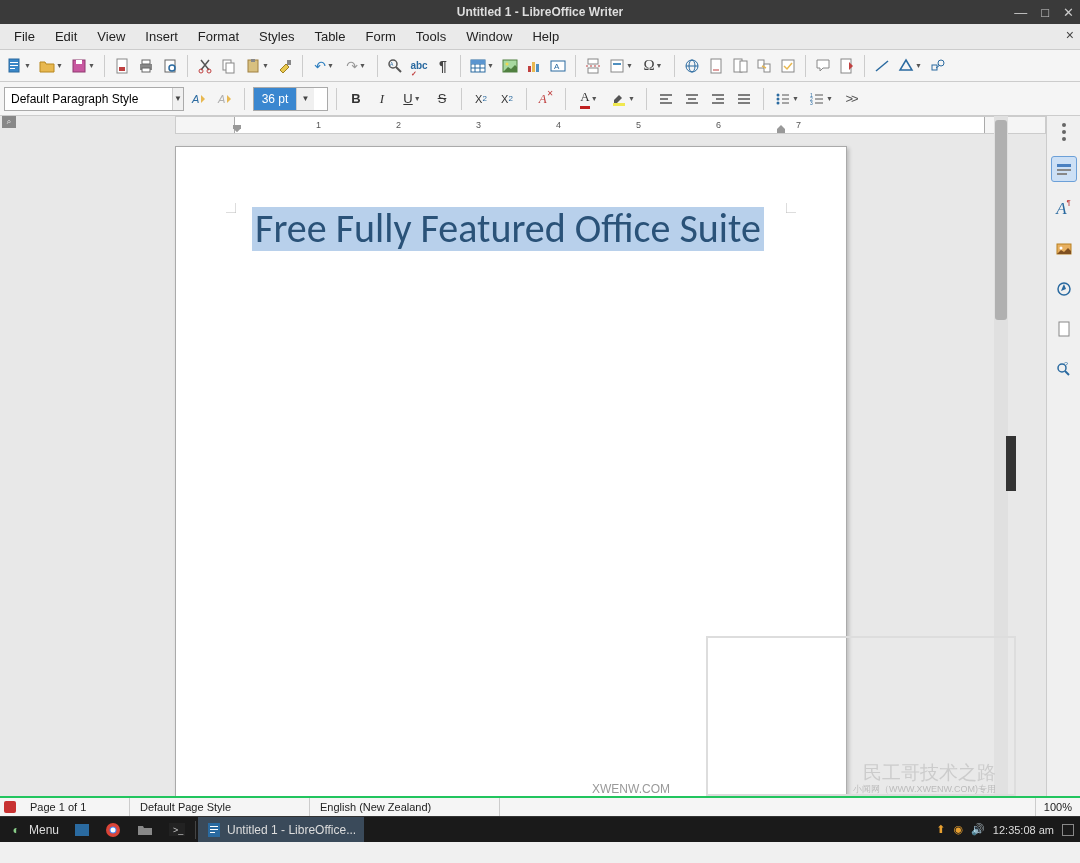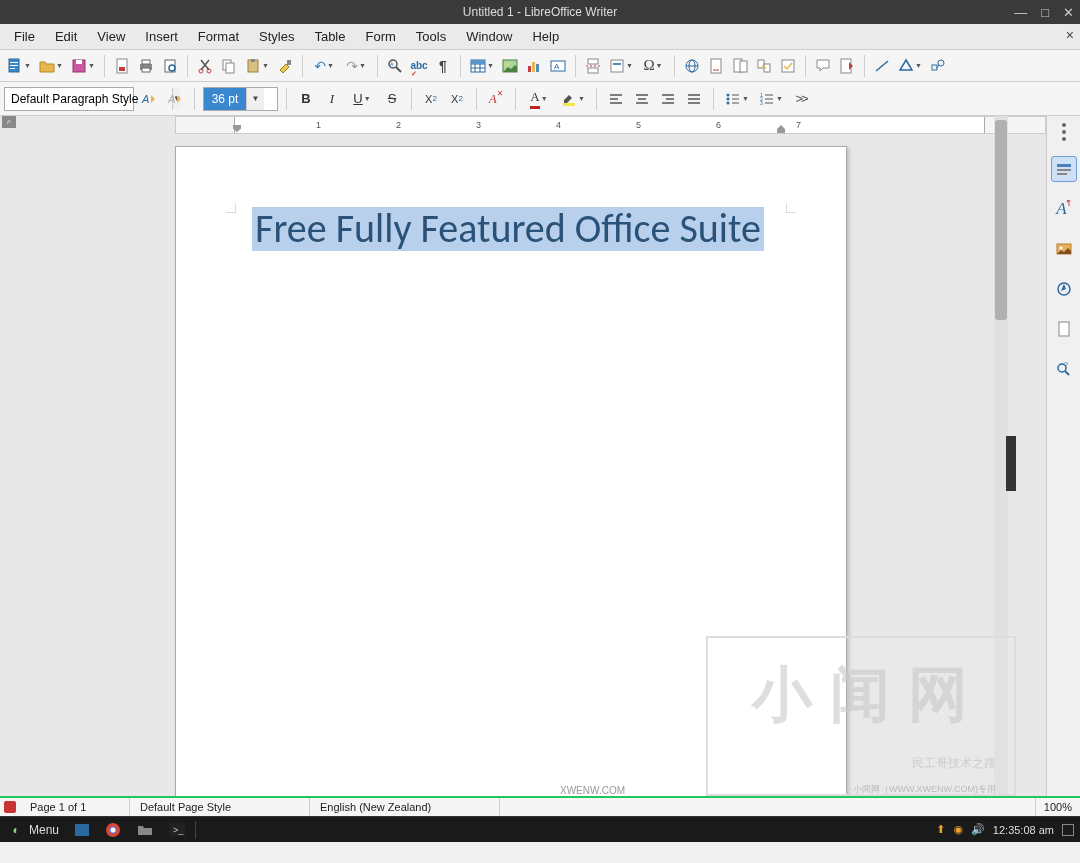--- a/index.html
+++ b/index.html
@@ -1,18 +1,18 @@
 <!DOCTYPE html>
 <html><head>
 <meta charset="utf-8">
 <style>
 *{box-sizing:border-box;margin:0;padding:0;font-family:"Liberation Sans",Arial,sans-serif;}
 html,body{width:1080px;height:863px;background:#f0f0f0;overflow:hidden;}
 .titlebar{height:24px;background:#3a3a3a;color:#ddd;display:flex;align-items:center;font-size:12px;position:relative;}
-.titlebar .title{margin:6px auto;font-weight:normal;text-align:right;}
+.titlebar .title{margin:6px auto;font-weight:bold;text-align:right;}
 .titlebar .winbtns{position:absolute;right:6px;display:flex;gap:14px;font-size:13px;color:#ccc;}
 .titlebar .winbtns span{cursor:pointer;}
 .menubar{height:26px;background:#eaeaea;display:flex;align-items:center;padding:0 4px;font-size:13px;color:#222;position:relative;border-bottom:1px solid #ccc;}
 .menubar .mi{padding:4px 10px;cursor:pointer;}
 .menubar .close-doc{position:absolute;right:6px;top:3px;font-size:14px;color:#444;cursor:pointer;}
 .toolbar{height:32px;background:#f5f5f5;border-bottom:1px solid #ccc;display:flex;align-items:center;padding:0 4px;gap:2px;}
 .tb-btn{width:22px;height:22px;display:flex;align-items:center;justify-content:center;cursor:pointer;border-radius:2px;font-size:14px;color:#444;position:relative;}
 .tb-btn.wd{width:30px;}
 .tb-sep{width:1px;height:22px;background:#ccc;margin:0 4px;}
 .drop-arrow{font-size:7px;color:#555;margin-left:1px;}
@@ -47,21 +47,21 @@
 .sb-icon{width:12px;height:12px;background:#c83232;margin-left:4px;margin-right:4px;border-radius:2px;}
 .zoom-end{margin-left:auto;padding:0 8px;text-align:right;}
 .taskbar{height:26px;background:#1a1a1a;display:flex;align-items:center;font-size:12px;color:#ddd;position:relative;border-top:1px solid #333;}
 .task-btn{height:100%;padding:0 8px;display:flex;align-items:center;gap:5px;cursor:pointer;}
 .task-btn.active{background:#3a4a5a;}
 .task-icon{width:16px;height:16px;display:flex;align-items:center;justify-content:center;font-size:12px;}
 .tray{margin-left:auto;display:flex;align-items:center;gap:8px;padding:0 6px;font-size:11px;}
 .icon-svg{width:16px;height:16px;}
 .find-tag{position:absolute;left:2px;top:0;width:14px;height:12px;background:#888;font-size:8px;color:#fff;display:flex;align-items:center;justify-content:center;}
 .watermark-box{position:absolute;bottom:0;right:30px;width:310px;height:160px;border:2px solid #ddd;background:rgba(255,255,255,.05);pointer-events:none;}
-.watermark-text{position:absolute;bottom:24px;right:50px;font-size:12px;color:#ccc;pointer-events:none;}
+.watermark-text{position:absolute;bottom:10px;right:50px;font-size:19px;color:#ccc;pointer-events:none;}
 .watermark-small{position:absolute;bottom:0;right:50px;font-size:9px;color:#bbb;pointer-events:none;}
 </style>
 </head>
 <body>
 
 <div class="titlebar">
   <span class="title">Untitled 1 - LibreOffice Writer</span>
   <div class="winbtns">
     <span>—</span>
     <span>□</span>
@@ -275,21 +275,21 @@
   <div class="tb-btn">
       <svg class="icon-svg" viewBox="0 0 16 16">
         <rect x="2" y="7" width="5" height="5" fill="none" stroke="#2a6aa0"></rect>
         <circle cx="11" cy="5" r="3" fill="none" stroke="#2a6aa0"></circle>
         <line x1="6" y1="10" x2="10" y2="7" stroke="#2a6aa0"></line>
       </svg>
     </div>
 </div>
 
 <div class="formatbar">
-  <div class="combo" style="width:130px">
+  <div class="combo" style="width:180px">
     <input readonly="" value="Default Paragraph Style" style="">
     <div class="cb-arrow">▼</div>
   </div>
   <div class="fmt-btn">
       <svg class="icon-svg" viewBox="0 0 16 16">
         <text x="1" y="12" font-size="11" font-style="italic" fill="#2a6aa0">A</text>
         <path d="M10 4l4 4-4 4" fill="#e8b850"></path>
       </svg>
     </div>
   <div class="fmt-btn">
@@ -418,24 +418,23 @@
         <span class="selected-text">Free Fully Featured Office Suite</span>
       </div>
     </div>
 
     <div class="scroll-v">
       <div class="thumb"></div>
     </div>
     <div class="hide-handle"></div>
 
     <div class="watermark-box"></div>
-    <div style="position:absolute;bottom:60px;right:60px;font-size:60px;color:rgba(200,200,200,.6);font-weight:bold;letter-spacing:18px">小闻网</div>
     <div class="watermark-text">民工哥技术之路</div>
     <div class="watermark-small">小闻网（WWW.XWENW.COM)专用</div>
-    <div style="position:absolute;bottom:0;left:560px;font-size:10px;color:#999">XWENW.COM</div>
+    <div style="position:absolute;bottom:0;left:592px;font-size:12px;color:#999">XWENW.COM</div>
   </div>
 
   <div class="right-sidebar">
     <div class="menu-icon">
         <span></span>
         <span></span>
         <span></span>
       </div>
     <div class="side-icon active">
         <svg class="icon-svg" viewBox="0 0 16 16">
@@ -506,20 +505,31 @@
       <span class="task-icon">
         <svg width="16" height="16" viewBox="0 0 16 16">
           <path d="M1 4h5l1 2h8v7H1z" fill="#888"></path>
         </svg>
       </span>
     </div>
   <div class="task-btn">
       <span class="task-icon" style="background:#222;color:#ccc;font-size:9px;width:16px;height:13px;display:flex;align-items:center;padding-left:2px">&gt;_</span>
     </div>
   <div style="width:1px;height:18px;background:#444;margin:0 2px"></div>
+  <div class="task-btn active">
+    <span class="task-icon">
+        <svg width="14" height="16" viewBox="0 0 14 16">
+          <rect x="1" y="1" width="12" height="14" fill="#2a6aa0"></rect>
+          <rect x="3" y="4" width="8" height="1" fill="#fff"></rect>
+          <rect x="3" y="7" width="8" height="1" fill="#fff"></rect>
+          <rect x="3" y="10" width="5" height="1" fill="#fff"></rect>
+        </svg>
+      </span>
+    <span>Untitled 1 - LibreOffice...</span>
+  </div>
   <div class="tray">
     <span style="color:#e8a030">⬆</span>
     <span style="color:#e8a030">◉</span>
     <span>🔊</span>
     <span>12:35:08 am</span>
     <span style="border:1px solid #888;width:12px;height:12px;display:inline-block"></span>
   </div>
 </div>
 
 </body></html>

